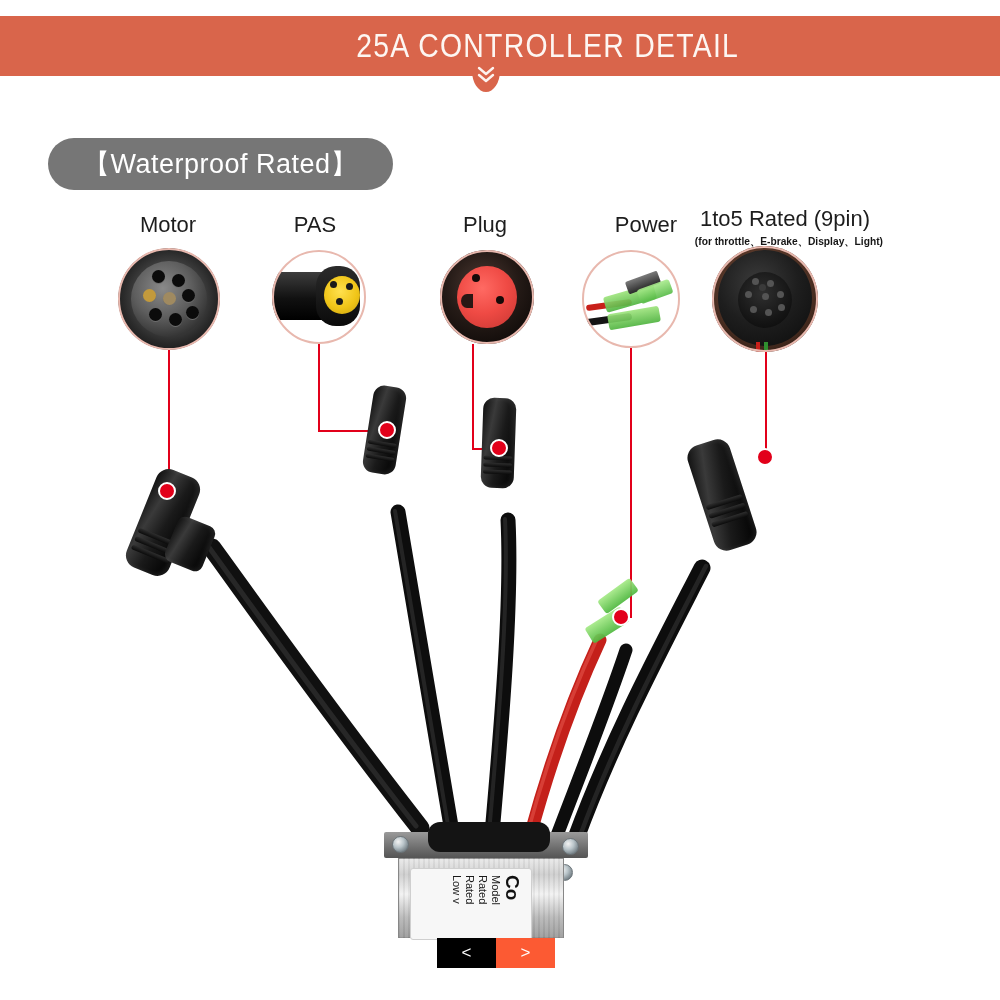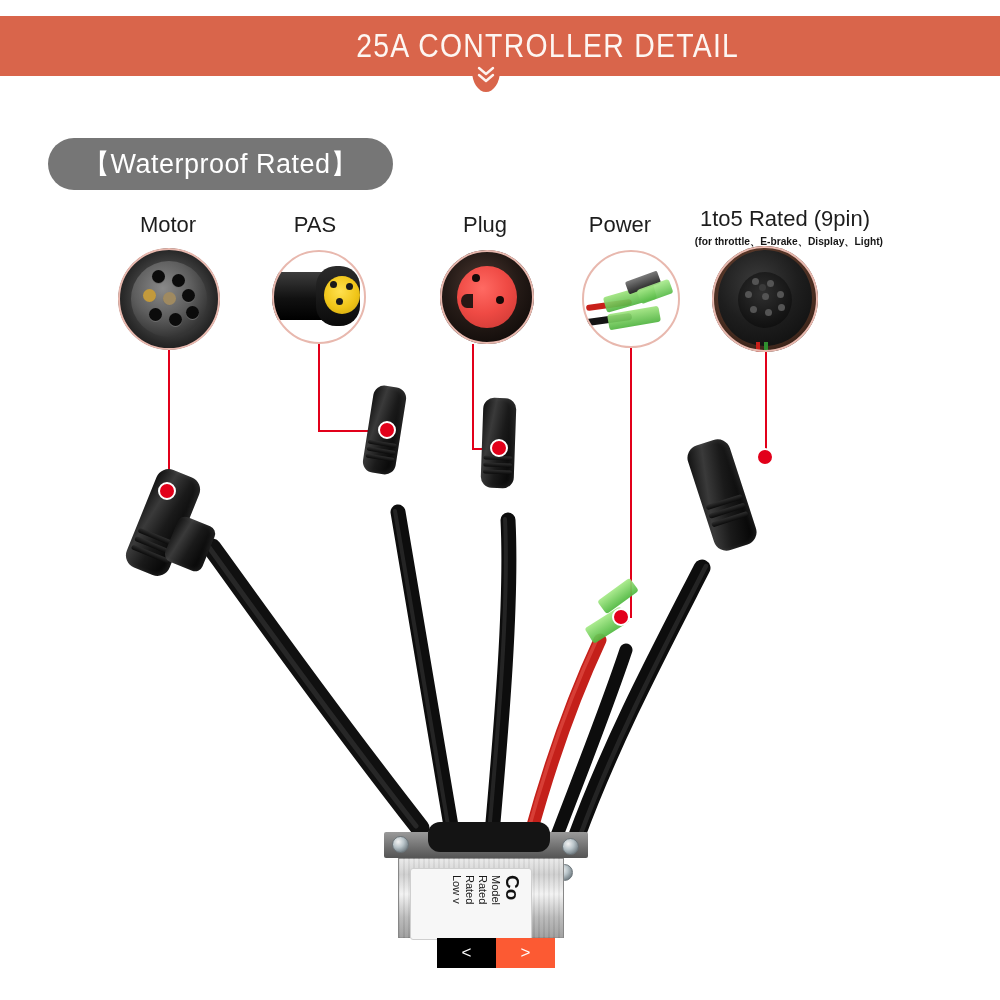--- a/index.html
+++ b/index.html
@@ -237,21 +237,21 @@
 <div class="pill">
   <span class="pill-text">【Waterproof  Rated】</span>
 </div>
 
 <div class="callout-label" style="left:108px; top:212px; width:120px;">Motor</div>
 
 <div class="callout-label" style="left:255px; top:212px; width:120px;">PAS</div>
 
 <div class="callout-label" style="left:425px; top:212px; width:120px;">Plug</div>
 
-<div class="callout-label" style="left:560px; top:212px; width:120px;">Power</div>
+<div class="callout-label" style="left:586px; top:212px; width:120px;">Power</div>
 
 <div class="callout-label" style="left:690px; top:206px; width:190px;">1to5 Rated  (9pin)</div>
 <div class="callout-sub" style="left:688px; top:234px; width:195px;">(for throttle、E-brake、Display、Light)</div>
 
 <div class="mag" style="left:118px; top:248px; width:102px; height:102px;">
   <div class="circ" style="left:0;top:0;width:102px;height:102px;background:radial-gradient(circle at 50% 48%, #6b6b6b 0%, #4a4a4a 38%, #2a2a2a 62%, #141414 82%, #0a0a0a 100%);"></div>
   <div class="circ" style="left:13px;top:13px;width:76px;height:76px;background:radial-gradient(circle at 42% 36%, #8a8a8a 0%, #5d5d5d 45%, #2e2e2e 80%, #1b1b1b 100%);"></div>
   <div class="circ" style="left:34px;top:22px;width:13px;height:13px;background:#0b0b0b;box-shadow:0 1px 0 #6d6d6d;"></div>
   <div class="circ" style="left:54px;top:26px;width:13px;height:13px;background:#0b0b0b;box-shadow:0 1px 0 #6d6d6d;"></div>
   <div class="circ" style="left:25px;top:41px;width:13px;height:13px;background:#c39a3c;box-shadow:0 1px 0 #6d6d6d;"></div>

